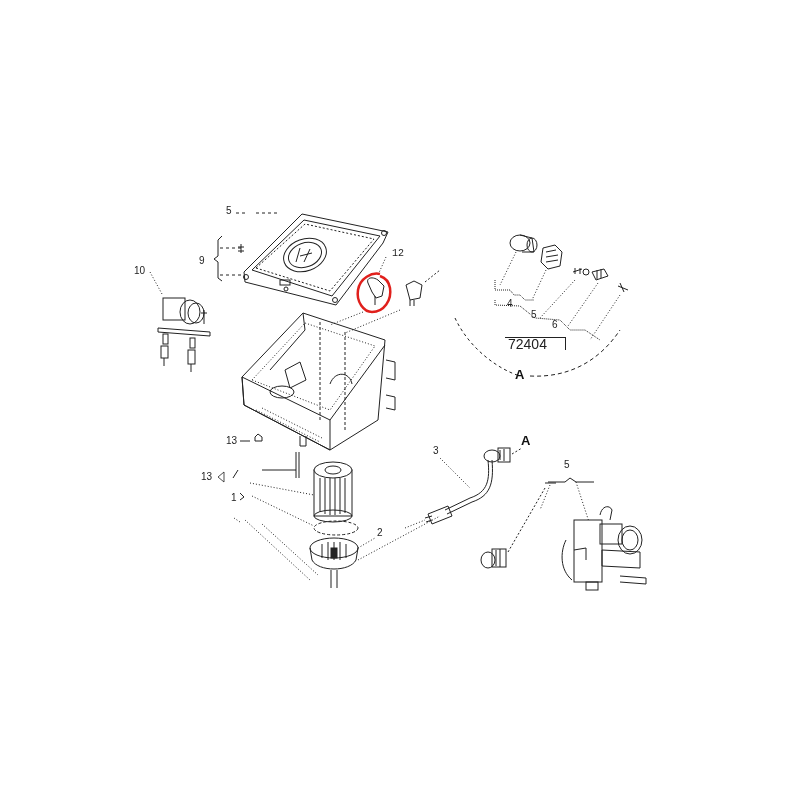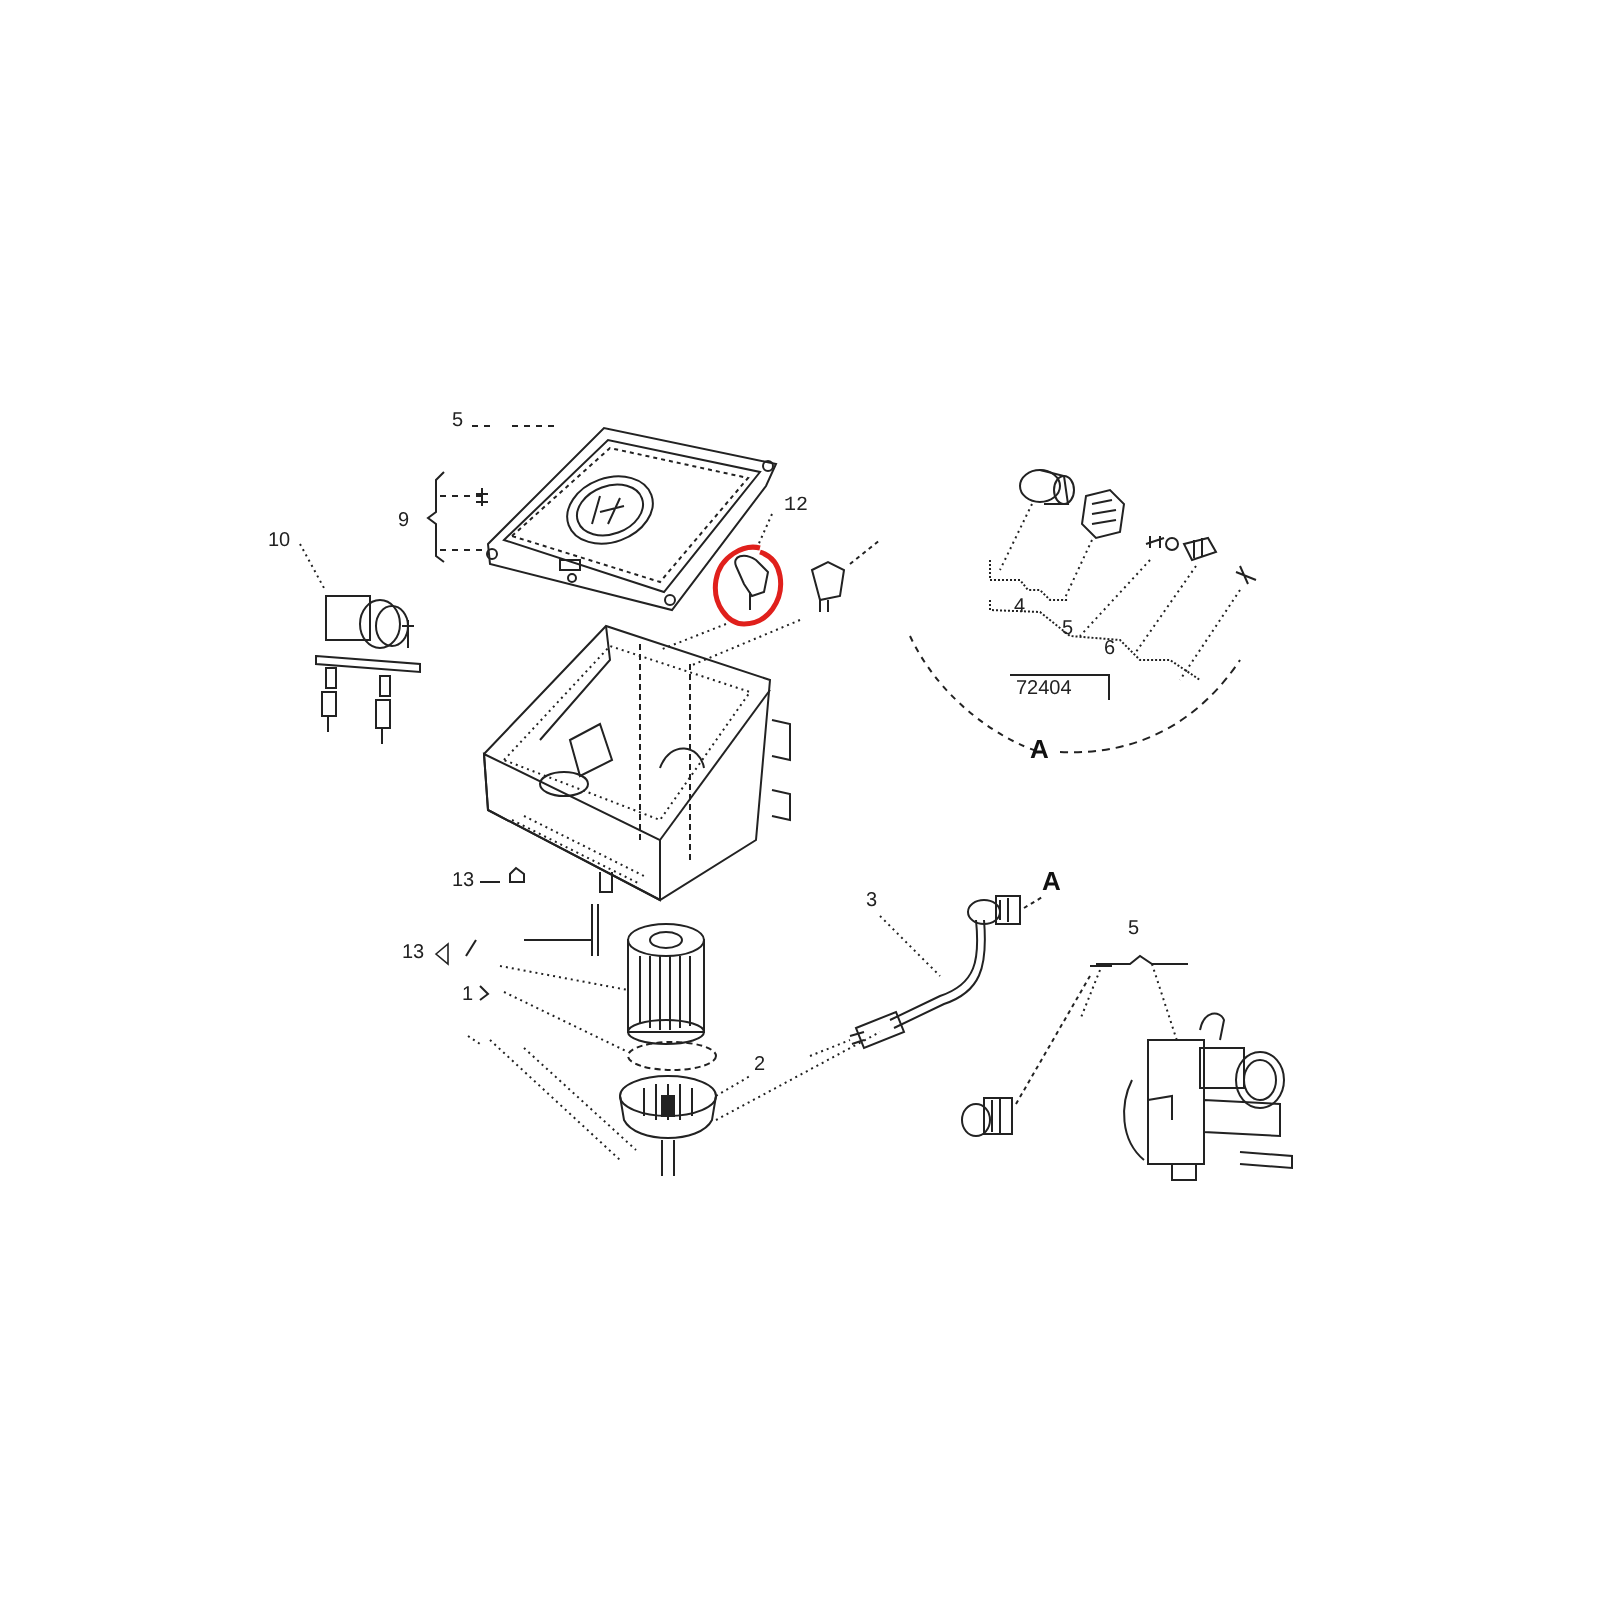--- a/index.html
+++ b/index.html
@@ -1,20 +1,20 @@
 <!DOCTYPE html>
 <html><head>
 <meta charset="utf-8">
 <style>
   html,body{margin:0;padding:0;background:#ffffff;}
   #stage{position:relative;width:800px;height:800px;background:#ffffff;overflow:hidden;font-family:"Liberation Sans",sans-serif;}
   svg{position:absolute;left:0;top:0;}
   .lbl{position:absolute;font-size:10px;color:#222;line-height:1;white-space:nowrap;}
   .lblA{position:absolute;font-size:13px;font-weight:bold;color:#111;line-height:1;}
-  .ref{position:absolute;font-size:10px;color:#222;border-top:1px solid #222;border-right:1px solid #222;padding:1px 18px 0 3px;line-height:11px;}
+  .ref{position:absolute;font-size:14px;color:#222;border-top:1px solid #222;border-right:1px solid #222;padding:1px 18px 0 3px;line-height:11px;}
 </style>
 </head>
 <body>
 
 <div id="stage">
 
   <svg width="800" height="800" viewBox="0 0 800 800">
     <g fill="none" stroke="#222" stroke-width="1">
 
       <g>

